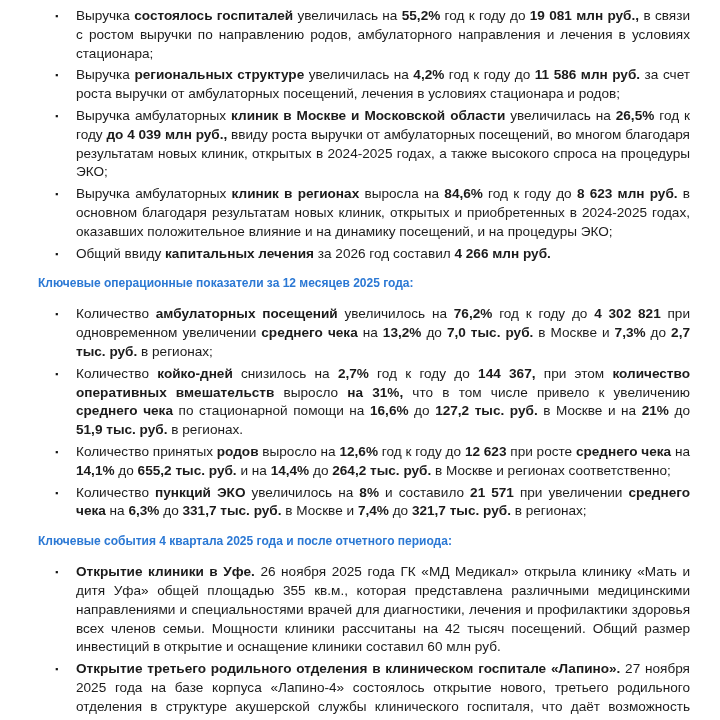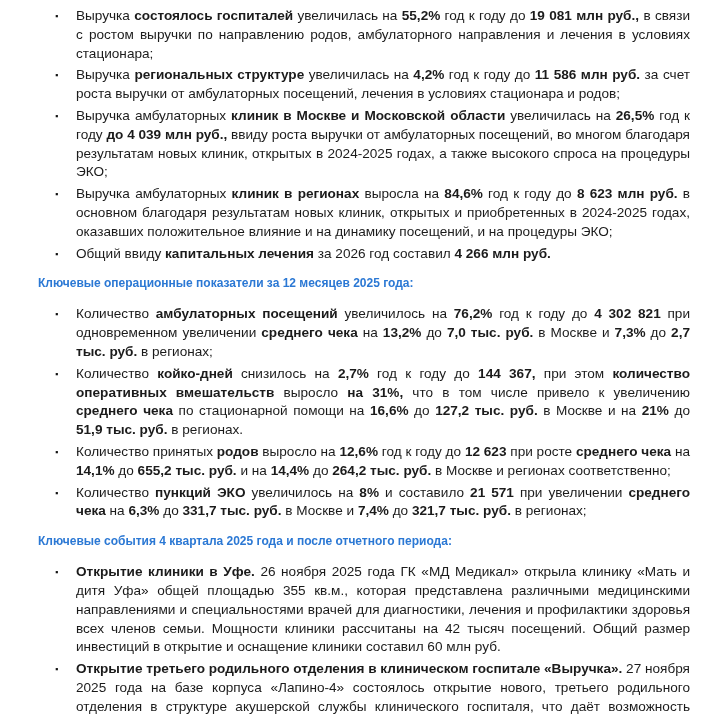--- a/index.html
+++ b/index.html
@@ -92,18 +92,18 @@
   <h2 class="sect">Ключевые события 4 квартала 2025 года и после отчетного периода:</h2>
 
   <section>
     <ul class="blist">
         <li>
           <span class="marker">▪</span>
           <div class="txt"><span class="b">Открытие клиники в Уфе.</span><span> 26 ноября 2025 года ГК «МД Медикал» открыла клинику «Мать и дитя Уфа» общей площадью 355 кв.м., которая представлена различными медицинскими направлениями и специальностями врачей для диагностики, лечения и профилактики здоровья всех членов семьи. Мощности клиники рассчитаны на 42 тысяч посещений. Общий размер инвестиций в открытие и оснащение клиники составил 60 млн руб.</span></div>
         </li>
         <li>
           <span class="marker">▪</span>
-          <div class="txt"><span class="b">Открытие третьего родильного отделения в клиническом госпитале «Выручка».</span><span> 27 ноября 2025 года на базе корпуса «Лапино-4» состоялось открытие нового, третьего родильного отделения в структуре акушерской службы клинического госпиталя, что даёт возможность проводить дополнительно около 2&nbsp;000 родов ежегодно. «Лапино-4» станет</span></div>
+          <div class="txt"><span class="b">Открытие третьего родильного отделения в клиническом госпитале «Лапино».</span><span> 27 ноября 2025 года на базе корпуса «Лапино-4» состоялось открытие нового, третьего родильного отделения в структуре акушерской службы клинического госпиталя, что даёт возможность проводить дополнительно около 2&nbsp;000 родов ежегодно. «Лапино-4» станет</span></div>
         </li>
       </ul>
   </section>
 
 </div>
 
 </body></html>

